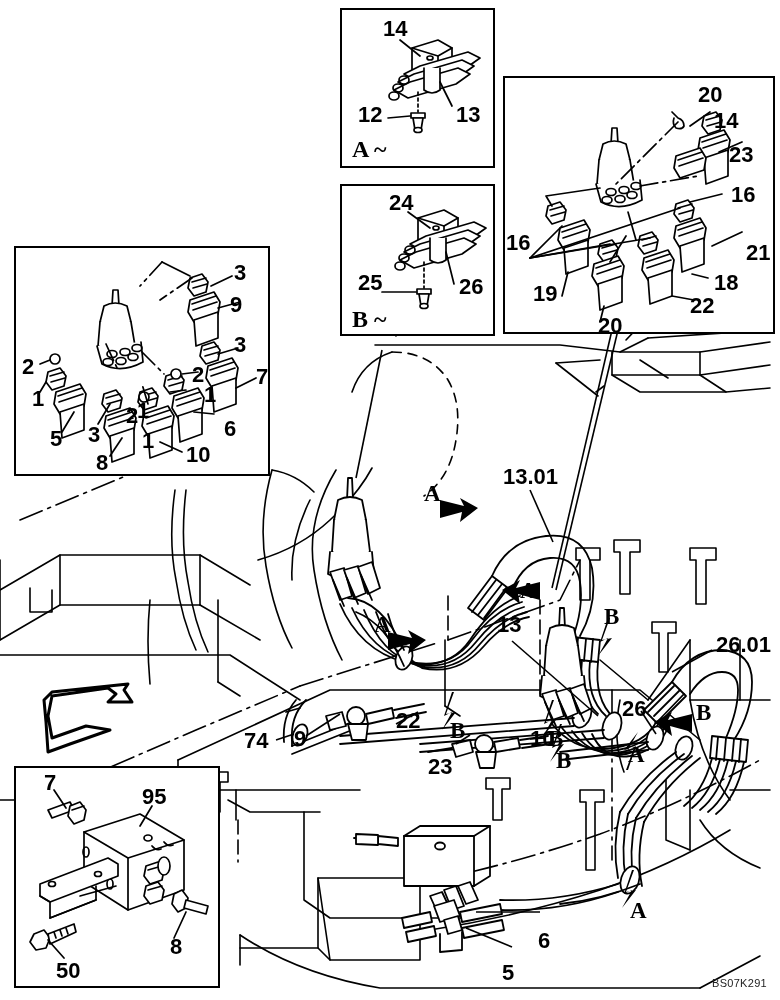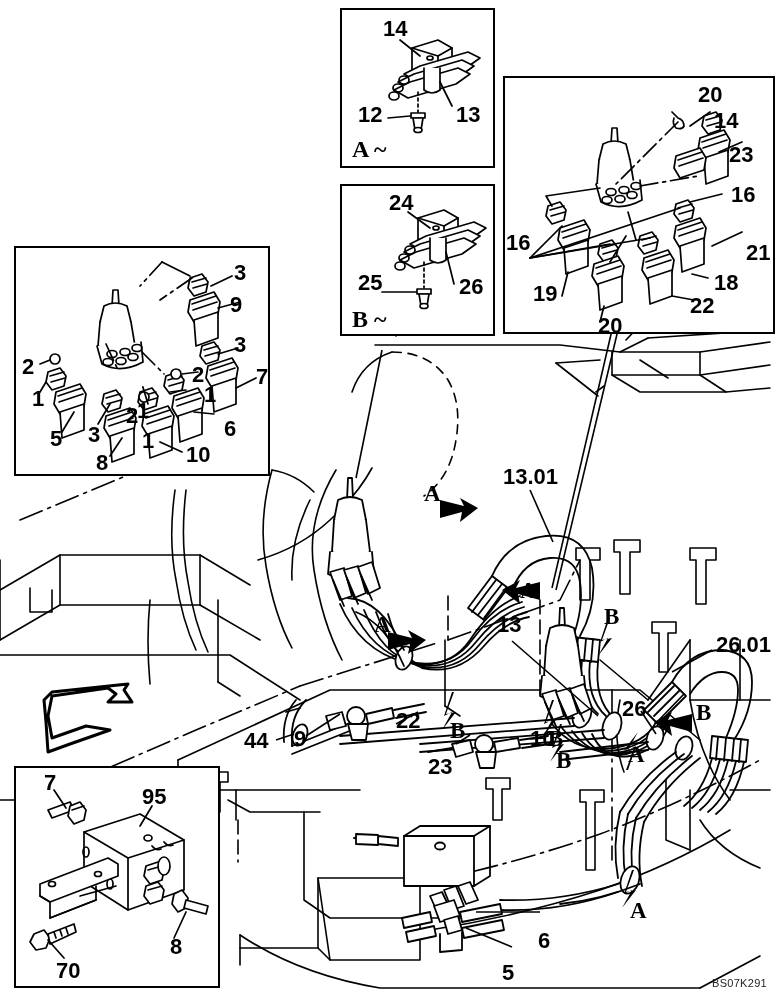--- a/index.html
+++ b/index.html
@@ -321,21 +321,21 @@
   <div class="arrowlbl" style="left:604px;top:604px;">B</div>
   <div class="arrowlbl" style="left:696px;top:700px;">B</div>
   <div class="arrowlbl" style="left:450px;top:718px;">B</div>
   <div class="arrowlbl" style="left:556px;top:748px;">B</div>
   <div class="arrowlbl" style="left:548px;top:726px;">B</div>
 
   <div class="lbl" style="left:503px;top:466px;">13.01</div>
   <div class="lbl" style="left:497px;top:614px;">13</div>
   <div class="lbl" style="left:716px;top:634px;">26.01</div>
   <div class="lbl" style="left:622px;top:698px;">26</div>
-  <div class="lbl" style="left:244px;top:730px;">44</div>
+  <div class="lbl" style="left:244px;top:730px;">74</div>
   <div class="lbl" style="left:294px;top:728px;">9</div>
   <div class="lbl" style="left:396px;top:710px;">22</div>
   <div class="lbl" style="left:428px;top:756px;">23</div>
   <div class="lbl" style="left:530px;top:728px;">10</div>
   <div class="lbl" style="left:538px;top:930px;">6</div>
   <div class="lbl" style="left:502px;top:962px;">5</div>
 
   <div class="box" style="left:340px;top:8px;width:155px;height:160px;"></div>
   <svg class="layer" viewBox="0 0 780 1000" fill="none" stroke="#000" stroke-width="1.7" stroke-linecap="round" stroke-linejoin="round">
 
@@ -624,17 +624,17 @@
 
     <path d="M54 790 L66 808"></path>
     <path d="M152 806 L140 826"></path>
     <path d="M80 896 L116 886"></path>
     <path d="M174 938 L186 912"></path>
     <path d="M64 958 L48 940"></path>
   </svg>
   <div class="lbl" style="left:44px;top:772px;">7</div>
   <div class="lbl" style="left:142px;top:786px;">95</div>
   <div class="lbl" style="left:170px;top:936px;">8</div>
-  <div class="lbl" style="left:56px;top:960px;">70</div>
+  <div class="lbl" style="left:56px;top:960px;">50</div>
 
   <div class="lbl code" style="left:712px;top:978px;">BS07K291</div>
 
 </div>
 
 </body></html>

